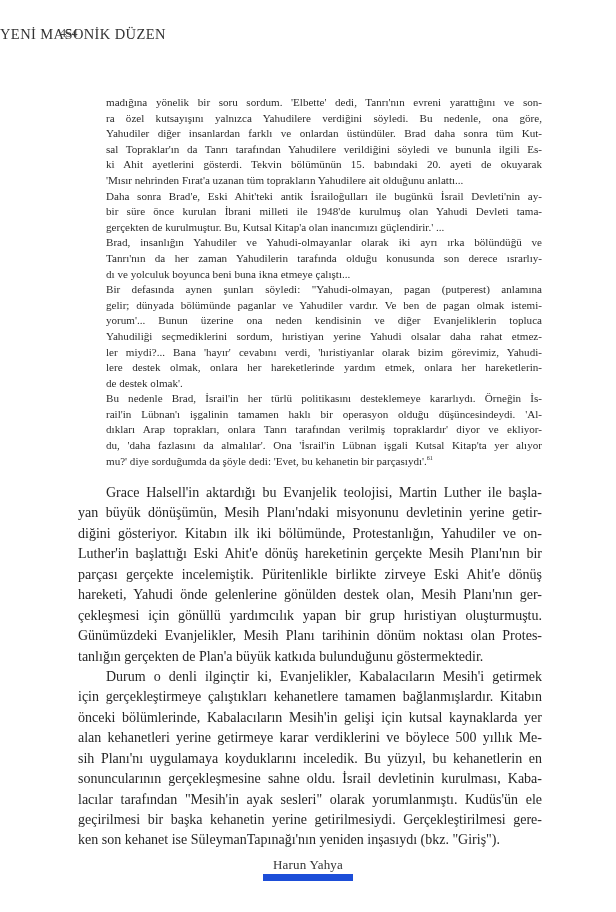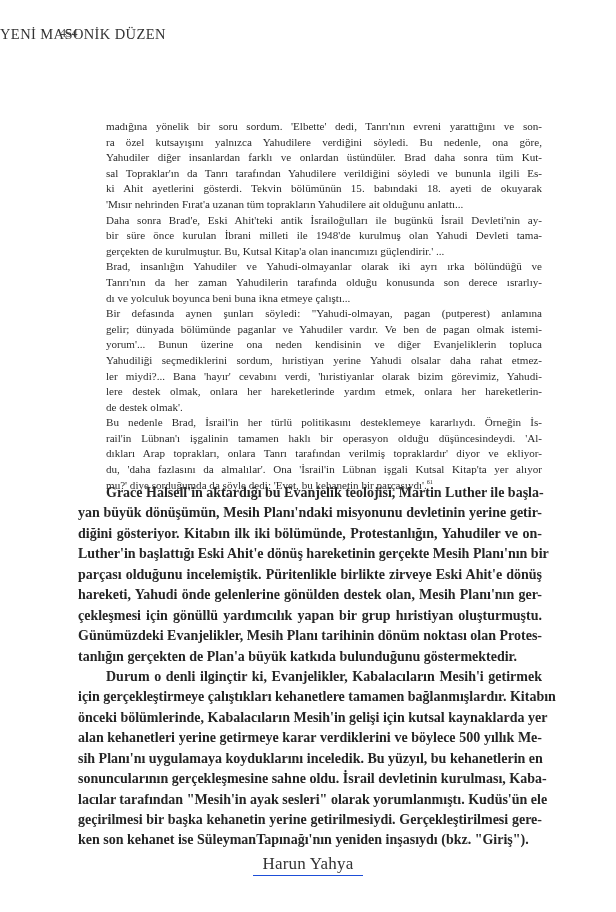--- a/index.html
+++ b/index.html
@@ -1,44 +1,44 @@
 <!DOCTYPE html>
 <html><head>
   <meta charset="utf-8">
   <style>
     html, body { margin: 0; padding: 0; background: #ffffff; }
     body { width: 616px; height: 912px; position: relative; overflow: hidden; font-family: "DejaVu Serif", "Liberation Serif", serif; color: #2a2a2a; }
     .running-head { position: absolute; top: 26px; left: 0; width: 616px; height: 20px; }
     .page-number { position: absolute; left: 60px; top: 0; font-family: "Liberation Serif", serif; font-size: 12px; color: #444; letter-spacing: -0.3px; }
     .book-title { position: absolute; left: 0; width: 616px; top: 0; text-align: left; font-family: "Liberation Serif", serif; font-size: 14.5px; color: #333; letter-spacing: 0.4px; }
-    .quote { position: absolute; left: 106px; top: 95px; width: 436px; font-family: "Liberation Serif", serif; font-size: 11.1px; line-height: 15.6px; color: #2b2b2b; margin-top: 24px; }
+    .quote { position: absolute; left: 106px; top: 95px; width: 436px; font-family: "Liberation Serif", serif; font-size: 11.1px; line-height: 15.6px; color: #2b2b2b; }
     .body-text { position: absolute; left: 78px; top: 483px; width: 464px; font-family: "Liberation Serif", serif; font-size: 14.0px; line-height: 20.45px; color: #262626; }
     .ln { display: block; white-space: nowrap; text-align: justify; text-align-last: justify; height: inherit; }
     .ln.last { text-align-last: left; }
     .quote .ln { height: 15.6px; }
-    .body-text .ln { height: 20.45px; font-weight: bold; }
+    .body-text .ln { height: 20.45px; }
     .indent { text-indent: 28px; }
     sup.fn { font-size: 6px; vertical-align: 5px; line-height: 0; }
     .footer { position: absolute; top: 854px; left: 0; width: 616px; text-align: center; }
-    .footer-name { display: inline-block; font-family: "Liberation Serif", serif; font-size: 17px; color: #333; padding: 0 10px 1px 10px; border-bottom: 1px solid #1d4ed8; letter-spacing: 0.2px; }
+    .footer-name { display: inline-block; font-family: "Liberation Serif", serif; font-size: 13px; color: #333; padding: 0 10px 1px 10px; border-bottom: 7px solid #1d4ed8; letter-spacing: 0.2px; }
   </style>
 </head>
 <body>
 
 <div class="running-head">
   <span class="page-number">454</span>
   <div class="book-title">YENİ MASONİK DÜZEN</div>
 </div>
 
 <div class="quote" id="quote">
     <span class="ln">madığına yönelik bir soru sordum. 'Elbette' dedi, Tanrı'nın evreni yarattığını ve son-</span>
     <span class="ln">ra özel kutsayışını yalnızca Yahudilere verdiğini söyledi. Bu nedenle, ona göre,</span>
     <span class="ln">Yahudiler diğer insanlardan farklı ve onlardan üstündüler. Brad daha sonra tüm Kut-</span>
     <span class="ln">sal Topraklar'ın da Tanrı tarafından Yahudilere verildiğini söyledi ve bununla ilgili Es-</span>
-    <span class="ln">ki Ahit ayetlerini gösterdi. Tekvin bölümünün 15. babındaki 18. ayeti de okuyarak</span>
+    <span class="ln">ki Ahit ayetlerini gösterdi. Tekvin bölümünün 15. babındaki 20. ayeti de okuyarak</span>
     <span class="ln last">'Mısır nehrinden Fırat'a uzanan tüm toprakların Yahudilere ait olduğunu anlattı...</span>
     <span class="ln">Daha sonra Brad'e, Eski Ahit'teki antik İsrailoğulları ile bugünkü İsrail Devleti'nin ay-</span>
     <span class="ln">bir süre önce kurulan İbrani milleti ile 1948'de kurulmuş olan Yahudi Devleti tama-</span>
     <span class="ln last">gerçekten de kurulmuştur. Bu, Kutsal Kitap'a olan inancımızı güçlendirir.'      ...</span>
     <span class="ln">Brad, insanlığın Yahudiler ve Yahudi-olmayanlar olarak iki ayrı ırka bölündüğü ve</span>
     <span class="ln">Tanrı'nın da her zaman Yahudilerin tarafında olduğu konusunda son derece ısrarlıy-</span>
     <span class="ln last">dı ve yolculuk boyunca beni buna ikna etmeye çalıştı...</span>
     <span class="ln">Bir defasında aynen şunları söyledi: "Yahudi-olmayan, pagan (putperest) anlamına</span>
     <span class="ln">gelir; dünyada bölümünde paganlar ve Yahudiler vardır. Ve ben de pagan olmak istemi-</span>
     <span class="ln">yorum'... Bunun üzerine ona neden kendisinin ve diğer Evanjeliklerin topluca</span>
@@ -52,21 +52,21 @@
     <span class="ln">du, 'daha fazlasını da almalılar'. Ona 'İsrail'in Lübnan işgali Kutsal Kitap'ta yer alıyor</span>
     <span class="ln last">mu?' diye sorduğumda da şöyle dedi: 'Evet, bu kehanetin bir parçasıydı'.<sup class="fn">61</sup></span>
   </div>
 
 <div class="body-text" id="body-text">
     <div>
       <span class="ln indent">Grace Halsell'in aktardığı bu Evanjelik teolojisi, Martin Luther ile başla-</span>
       <span class="ln">yan büyük dönüşümün, Mesih Planı'ndaki misyonunu devletinin yerine getir-</span>
       <span class="ln">diğini gösteriyor. Kitabın ilk iki bölümünde, Protestanlığın, Yahudiler ve on-</span>
       <span class="ln">Luther'in başlattığı Eski Ahit'e dönüş hareketinin gerçekte Mesih Planı'nın bir</span>
-      <span class="ln">parçası olduğunu incelemiştik. Püritenlikle birlikte zirveye Eski Ahit'e dönüş</span>
+      <span class="ln">parçası gerçekte incelemiştik. Püritenlikle birlikte zirveye Eski Ahit'e dönüş</span>
       <span class="ln">hareketi, Yahudi önde gelenlerine gönülden destek olan, Mesih Planı'nın ger-</span>
       <span class="ln">çekleşmesi için gönüllü yardımcılık yapan bir grup hıristiyan oluşturmuştu.</span>
       <span class="ln">Günümüzdeki Evanjelikler, Mesih Planı tarihinin dönüm noktası olan Protes-</span>
       <span class="ln last">tanlığın gerçekten de Plan'a büyük katkıda bulunduğunu göstermektedir.</span>
     </div>
     <div>
       <span class="ln indent">Durum o denli ilginçtir ki, Evanjelikler, Kabalacıların Mesih'i getirmek</span>
       <span class="ln">için gerçekleştirmeye çalıştıkları kehanetlere tamamen bağlanmışlardır. Kitabın</span>
       <span class="ln">önceki bölümlerinde, Kabalacıların Mesih'in gelişi için kutsal kaynaklarda yer</span>
       <span class="ln">alan kehanetleri yerine getirmeye karar verdiklerini ve böylece 500 yıllık Me-</span>

